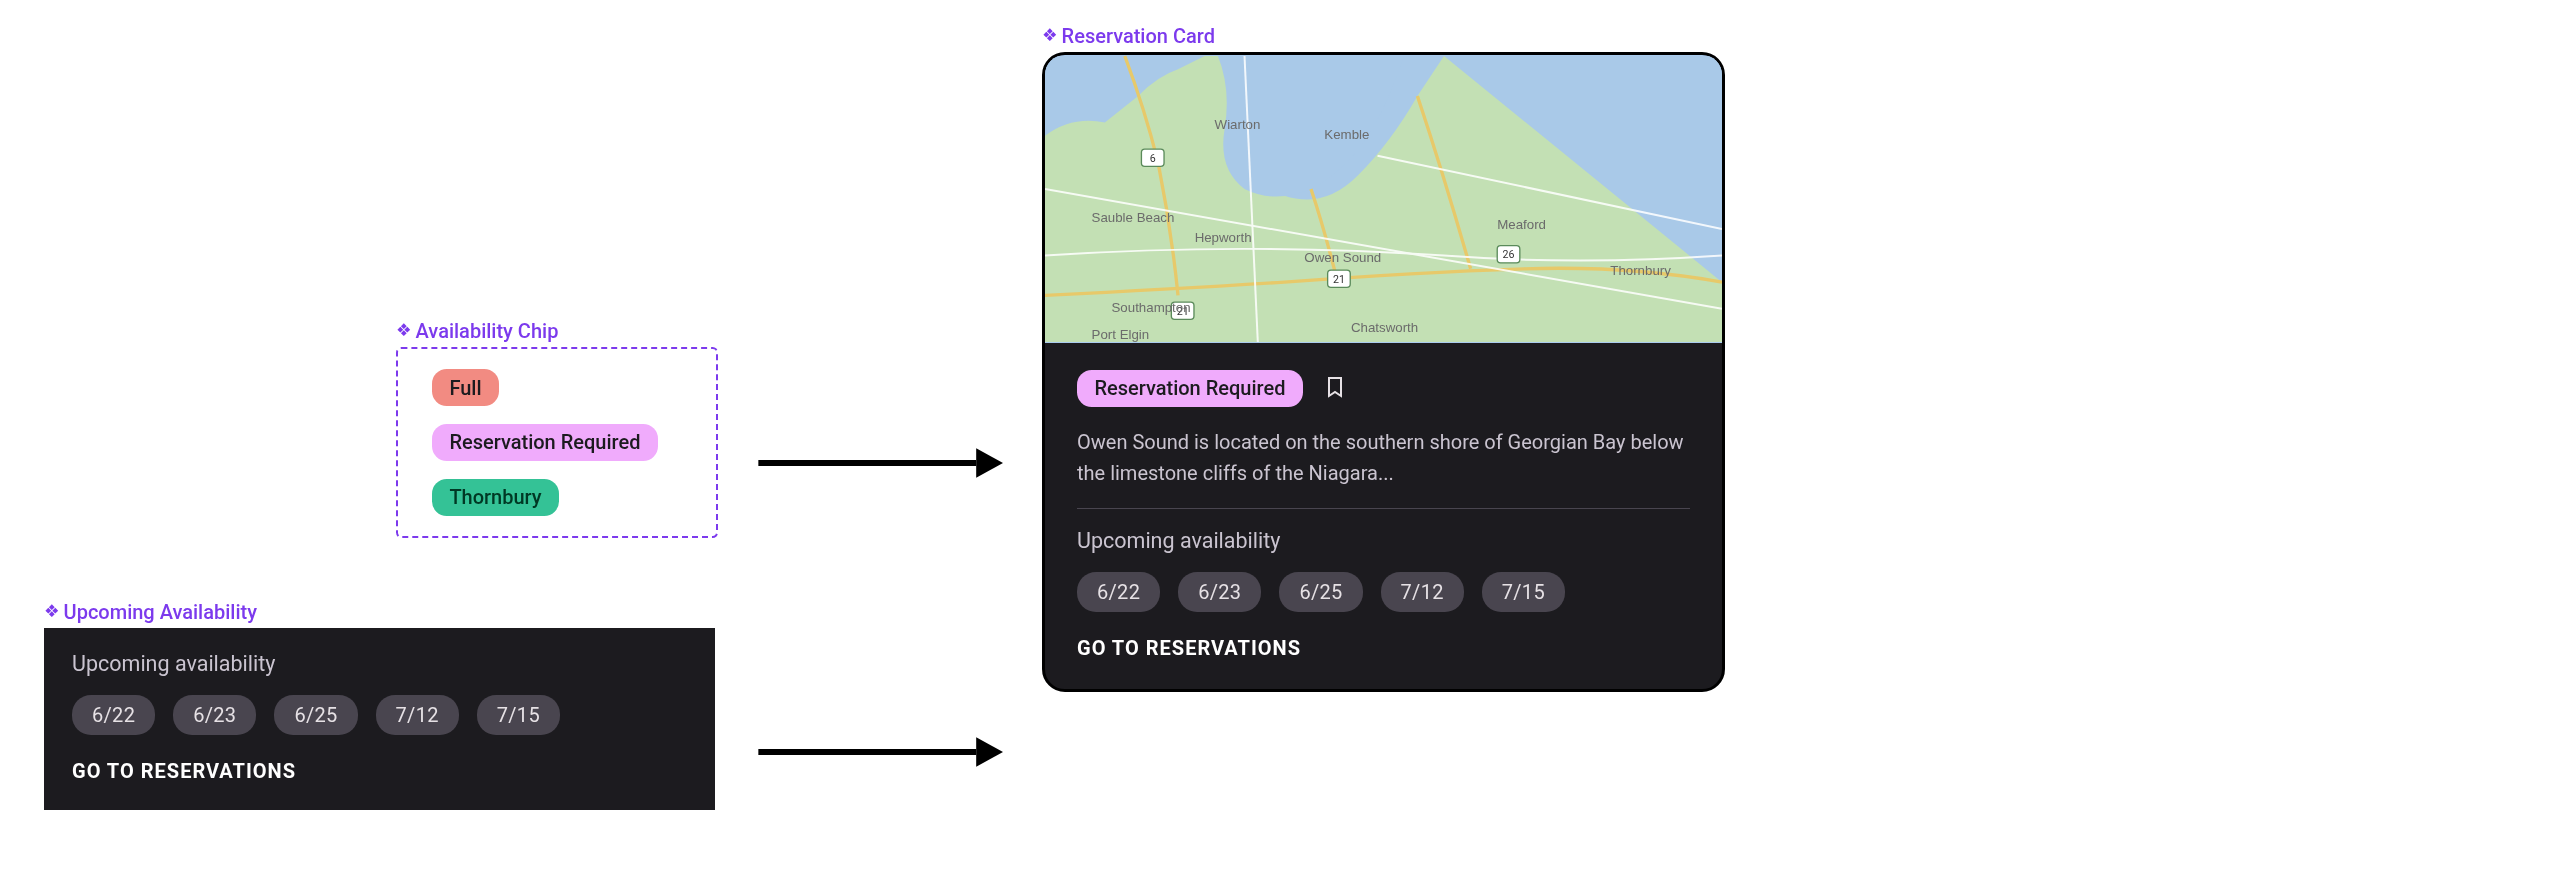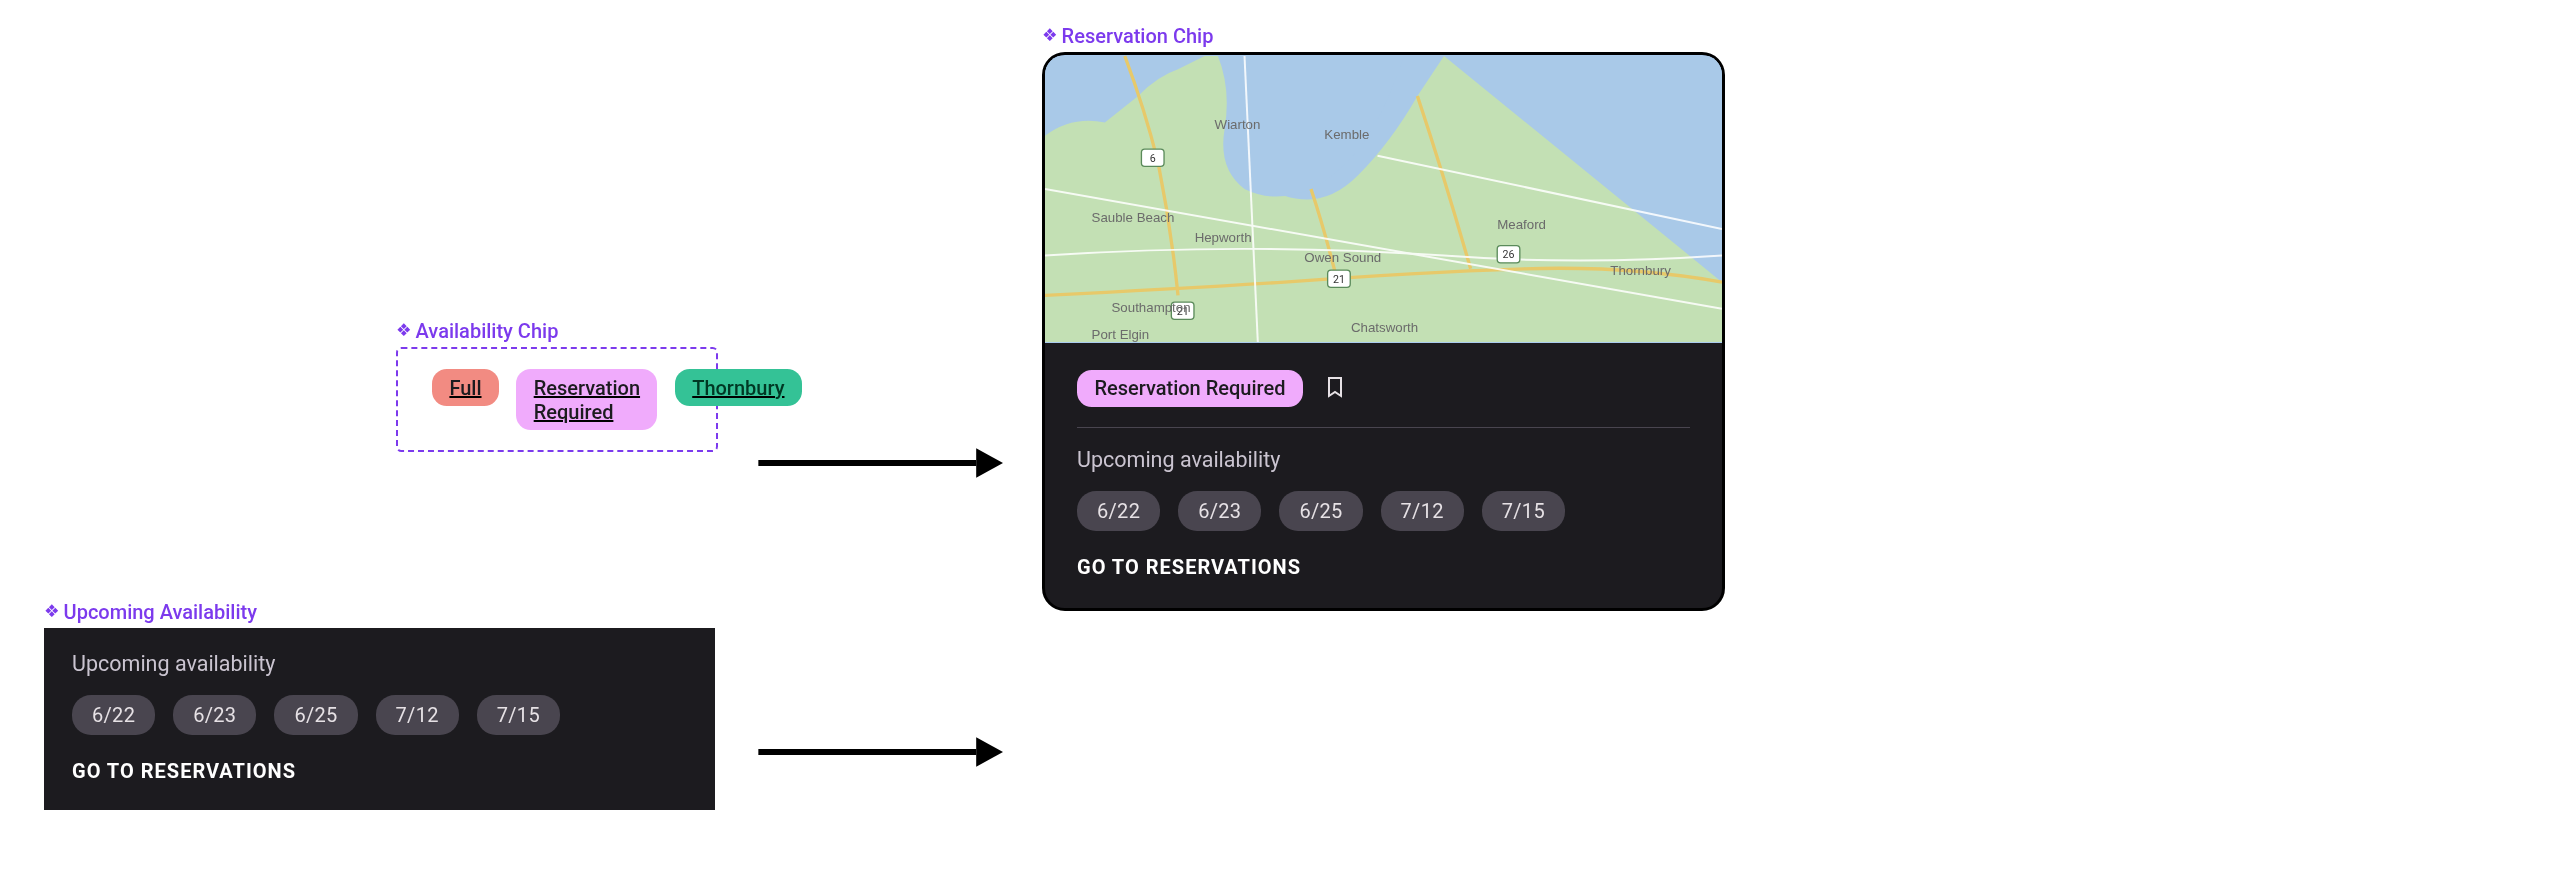--- a/index.html
+++ b/index.html
@@ -33,24 +33,23 @@
     line-height: 1;
   }
 
   
   .chip-dashed {
     border: 2px dashed #7c3aed;
     border-radius: 5.4px;
     padding: 20px 34px;
     width: 322px;
     display: flex;
-    flex-direction: row;
+    flex-direction: column;
     align-items: flex-start;
     gap: 17.4px;
-    text-decoration: underline;
   }
   .chip {
     border-radius: 14.8px;
     padding: 6.7px 17.4px;
     font-size: 20px;
     font-weight: 500;
     color: #1c1b1f;
     display: inline-block;
     line-height: 1.2;
   }
@@ -166,21 +165,21 @@
 <div class="arrow2-wrap">
   <svg class="arrow-svg" viewBox="0 0 370 80">
     <line x1="5" y1="40" x2="330" y2="40" stroke="#000" stroke-width="9"></line>
     <polygon points="330,18 370,40 330,62" fill="#000"></polygon>
   </svg>
 </div>
 
 <div class="card-wrap">
   <div class="comp-label">
     <span class="diamond">❖</span>
-    <span>Reservation Chip</span>
+    <span>Reservation Card</span>
   </div>
   <div class="card">
     <div class="card-map">
       <svg viewBox="0 0 1018 430">
 
         <rect x="0" y="0" width="1018" height="430" fill="#a9c9e8"></rect>
 
         <path d="M0,430 L0,120 Q40,90 90,100 L140,60 Q170,30 200,20 L240,0 L320,0 Q340,50 330,120 Q320,190 360,210 Q420,230 470,180 Q520,130 560,60 L600,0 L1018,340 L1018,430 Z" fill="#c3e0b4"></path>
         <path d="M260,0 Q280,50 270,110 Q260,170 300,200 Q350,225 410,195 Q460,165 495,105 Q520,60 540,0 Z" fill="#a9c9e8"></path>
 
@@ -224,20 +223,21 @@
     </div>
     <div class="card-body">
       <div class="card-chip-row">
         <span class="chip chip-req">Reservation Required</span>
         <span>
           <svg class="bookmark-icon" viewBox="0 0 24 24" fill="none" stroke="#e6e1e5" stroke-width="2">
             <path d="M6 3h12v18l-6-4-6 4V3z"></path>
           </svg>
         </span>
       </div>
+      <div class="card-desc">Owen Sound is located on the southern shore of Georgian Bay below the limestone cliffs of the Niagara...</div>
       <hr class="card-divider">
       <div class="avail-title">Upcoming availability</div>
       <div class="date-row">
         <span class="date-chip">6/22</span>
         <span class="date-chip">6/23</span>
         <span class="date-chip">6/25</span>
         <span class="date-chip">7/12</span>
         <span class="date-chip">7/15</span>
       </div>
       <div class="reservations-link">GO TO RESERVATIONS</div>

